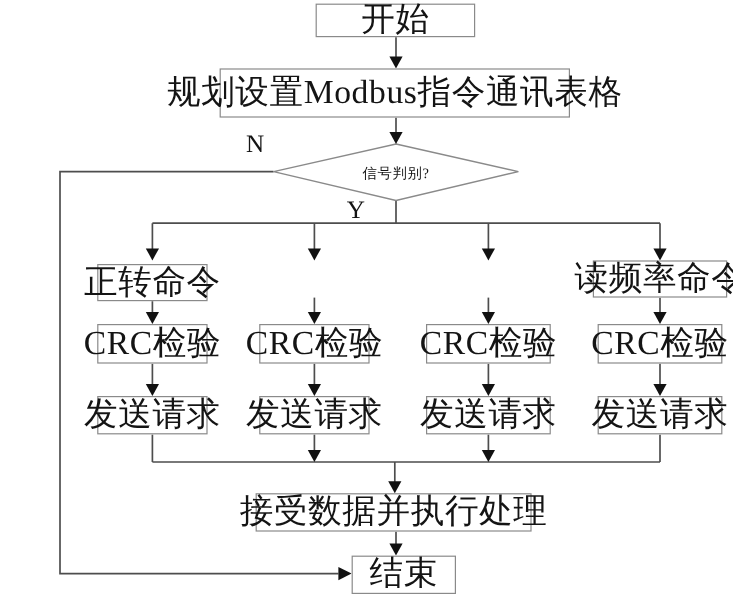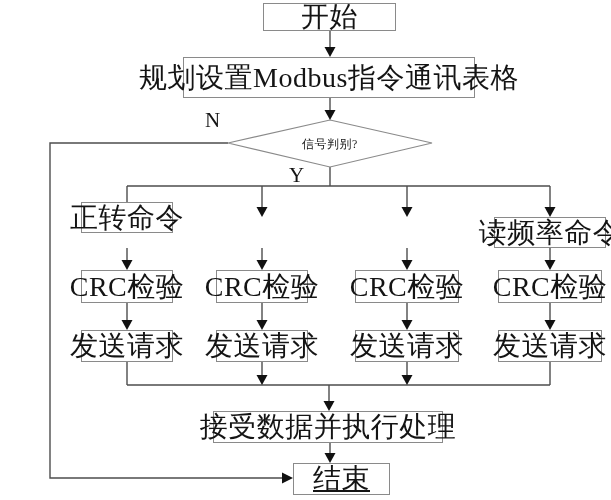--- a/index.html
+++ b/index.html
@@ -95,31 +95,31 @@
   <div class="node" style="left:263px;top:3px;width:133px;height:28px;">开始</div>
 
   <div class="node" style="left:183px;top:57px;width:292px;height:41px;">规划设置Modbus指令通讯表格</div>
 
   <div class="diamond-text" style="left:250px;top:131px;width:160px;height:26px;">信号判别?</div>
 
   <div class="lbl" style="left:205px;top:110px;">N</div>
 
   <div class="lbl" style="left:289px;top:165px;">Y</div>
 
-  <div class="node" style="left:81px;top:202px;width:92px;height:31px;">正转命令</div>
+  <div class="node" style="left:81px;top:220px;width:92px;height:31px;">正转命令</div>
   <div class="node" style="left:81px;top:270px;width:92px;height:33px;">CRC检验</div>
   <div class="node" style="left:81px;top:330px;width:92px;height:32px;">发送请求</div>
 
   <div class="node" style="left:216px;top:270px;width:92px;height:33px;">CRC检验</div>
   <div class="node" style="left:216px;top:330px;width:92px;height:32px;">发送请求</div>
 
   <div class="node" style="left:355px;top:270px;width:104px;height:33px;">CRC检验</div>
   <div class="node" style="left:355px;top:330px;width:104px;height:32px;">发送请求</div>
 
   <div class="node" style="left:494px;top:217px;width:112px;height:31px;">读频率命令</div>
   <div class="node" style="left:498px;top:270px;width:104px;height:33px;">CRC检验</div>
   <div class="node" style="left:498px;top:330px;width:104px;height:32px;">发送请求</div>
 
   <div class="node" style="left:213px;top:411px;width:230px;height:32px;">接受数据并执行处理</div>
 
-  <div class="node" style="left:293px;top:463px;width:97px;height:32px;text-decoration:underline;">结束</div>
+  <div class="node" style="left:293px;top:463px;width:87px;height:32px;">结束</div>
 
 </div>
 
 </body></html>

